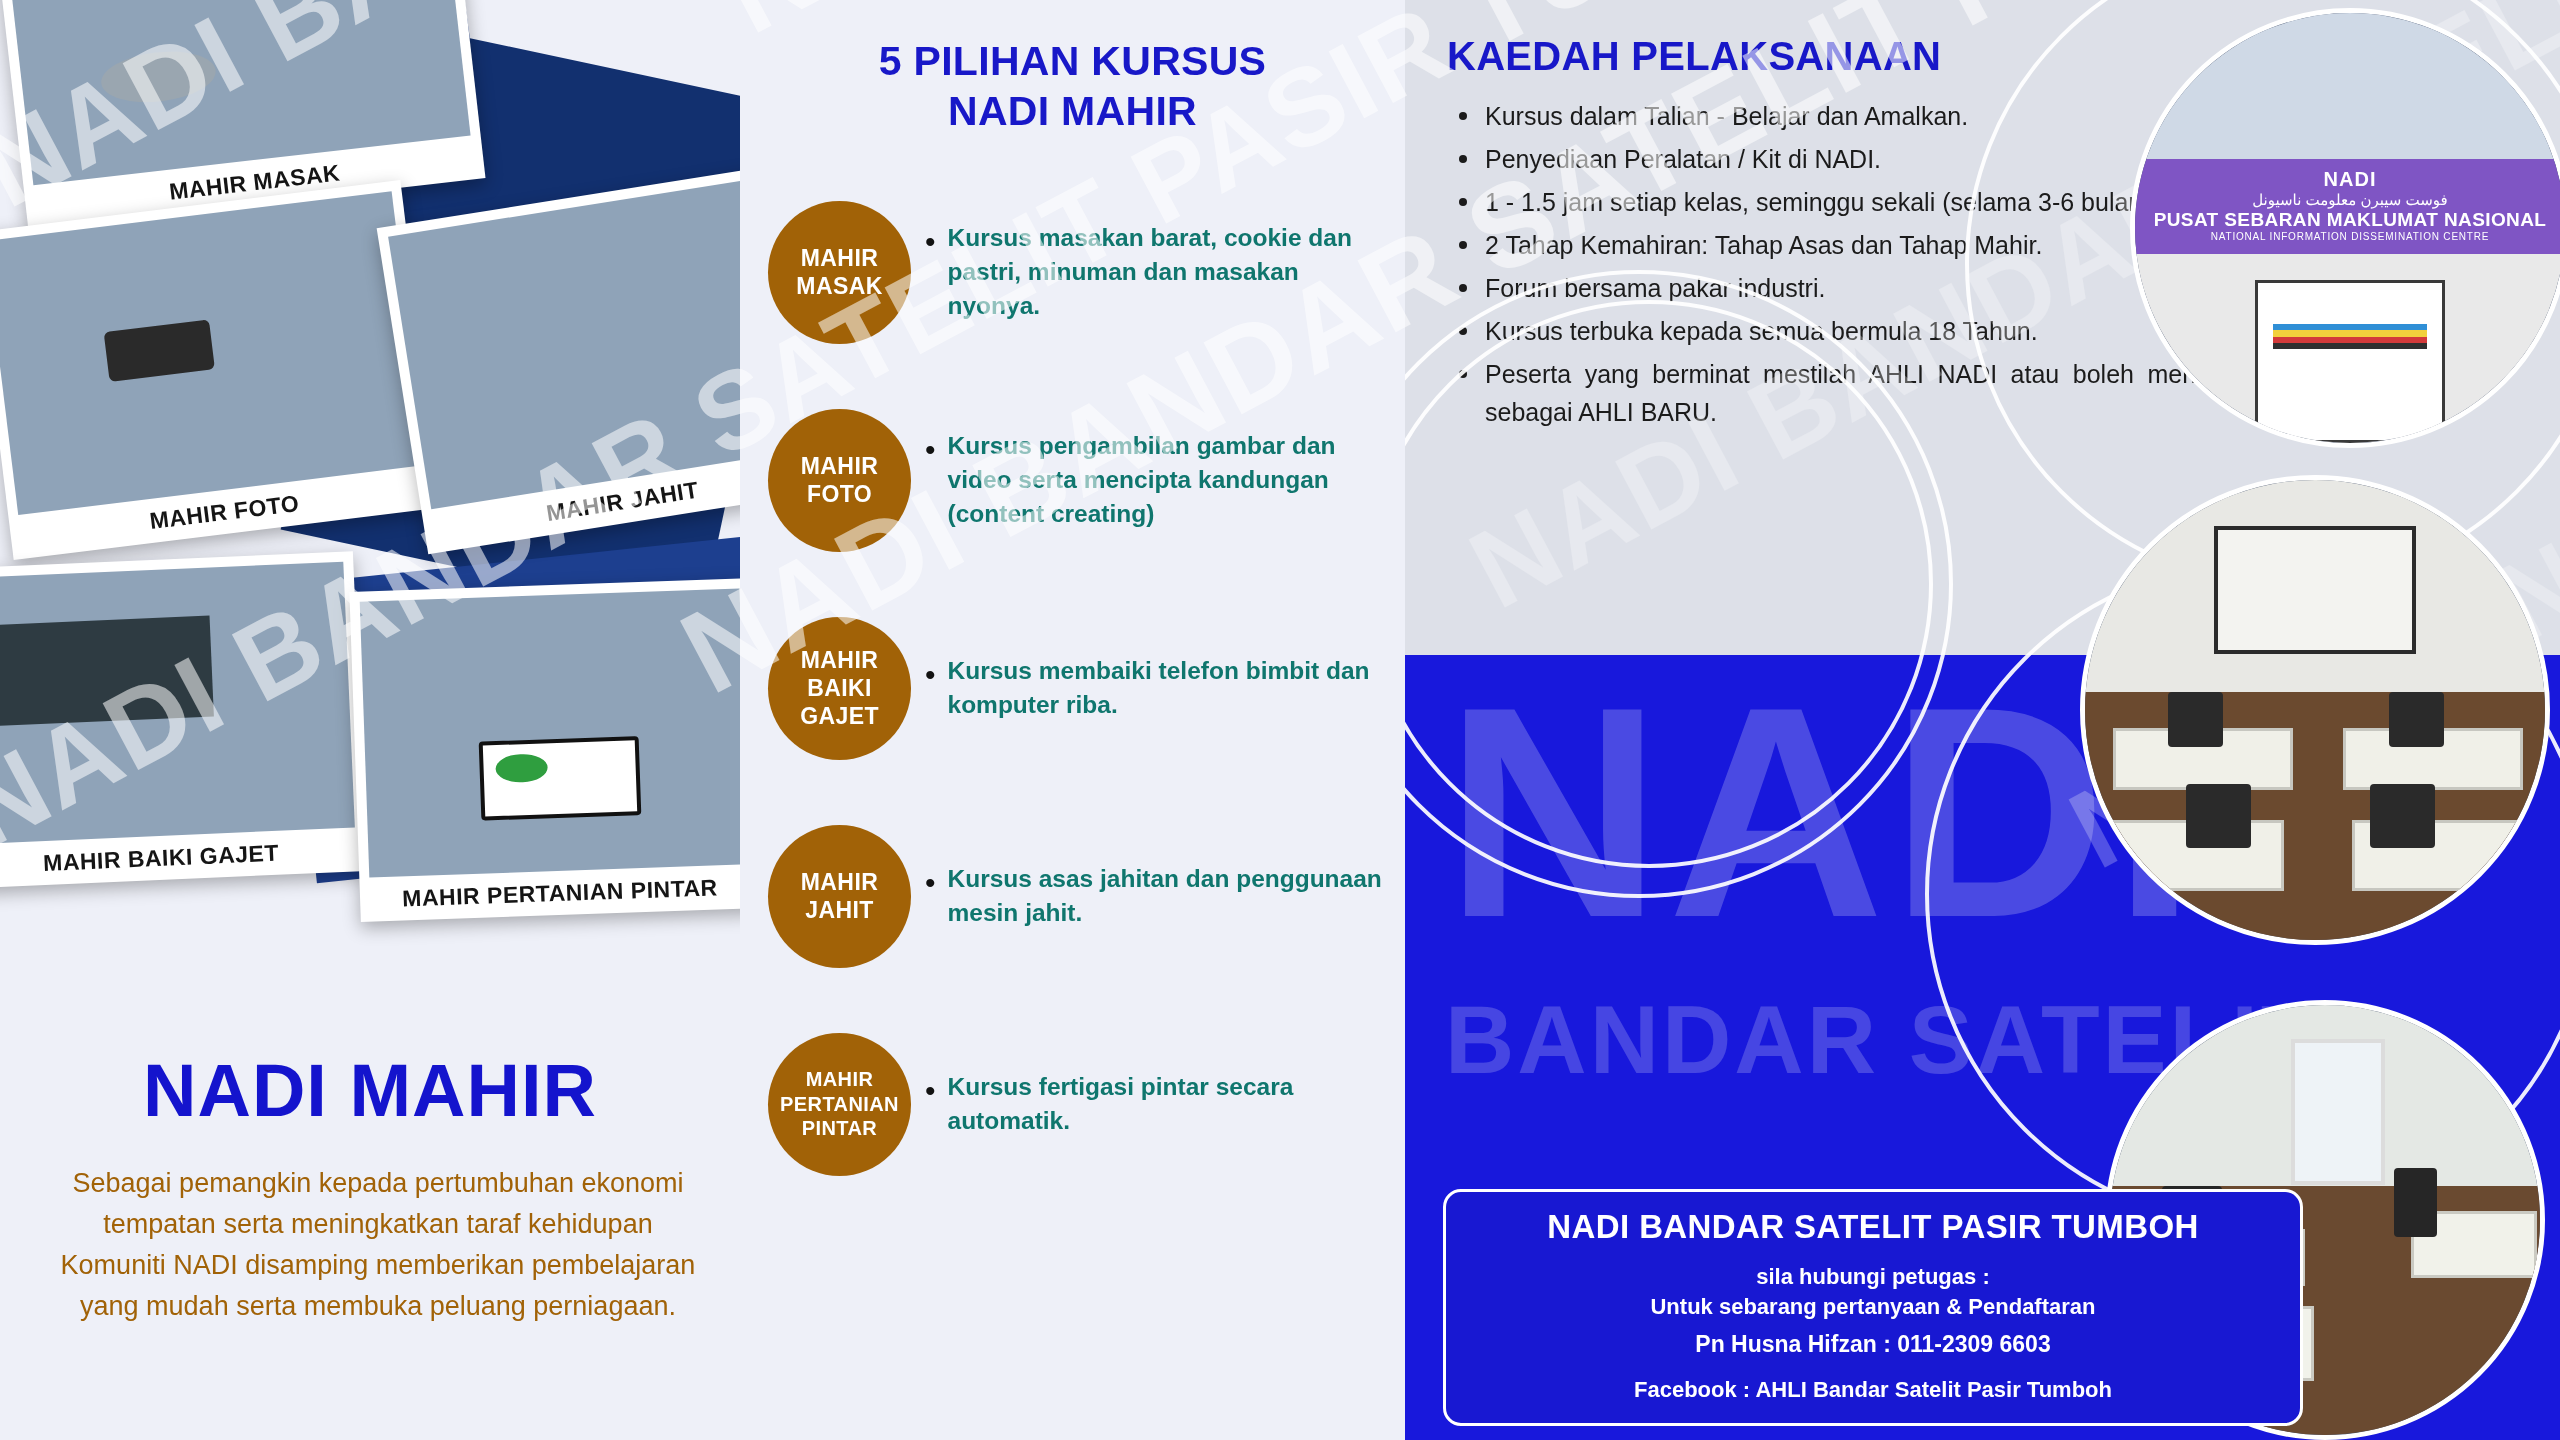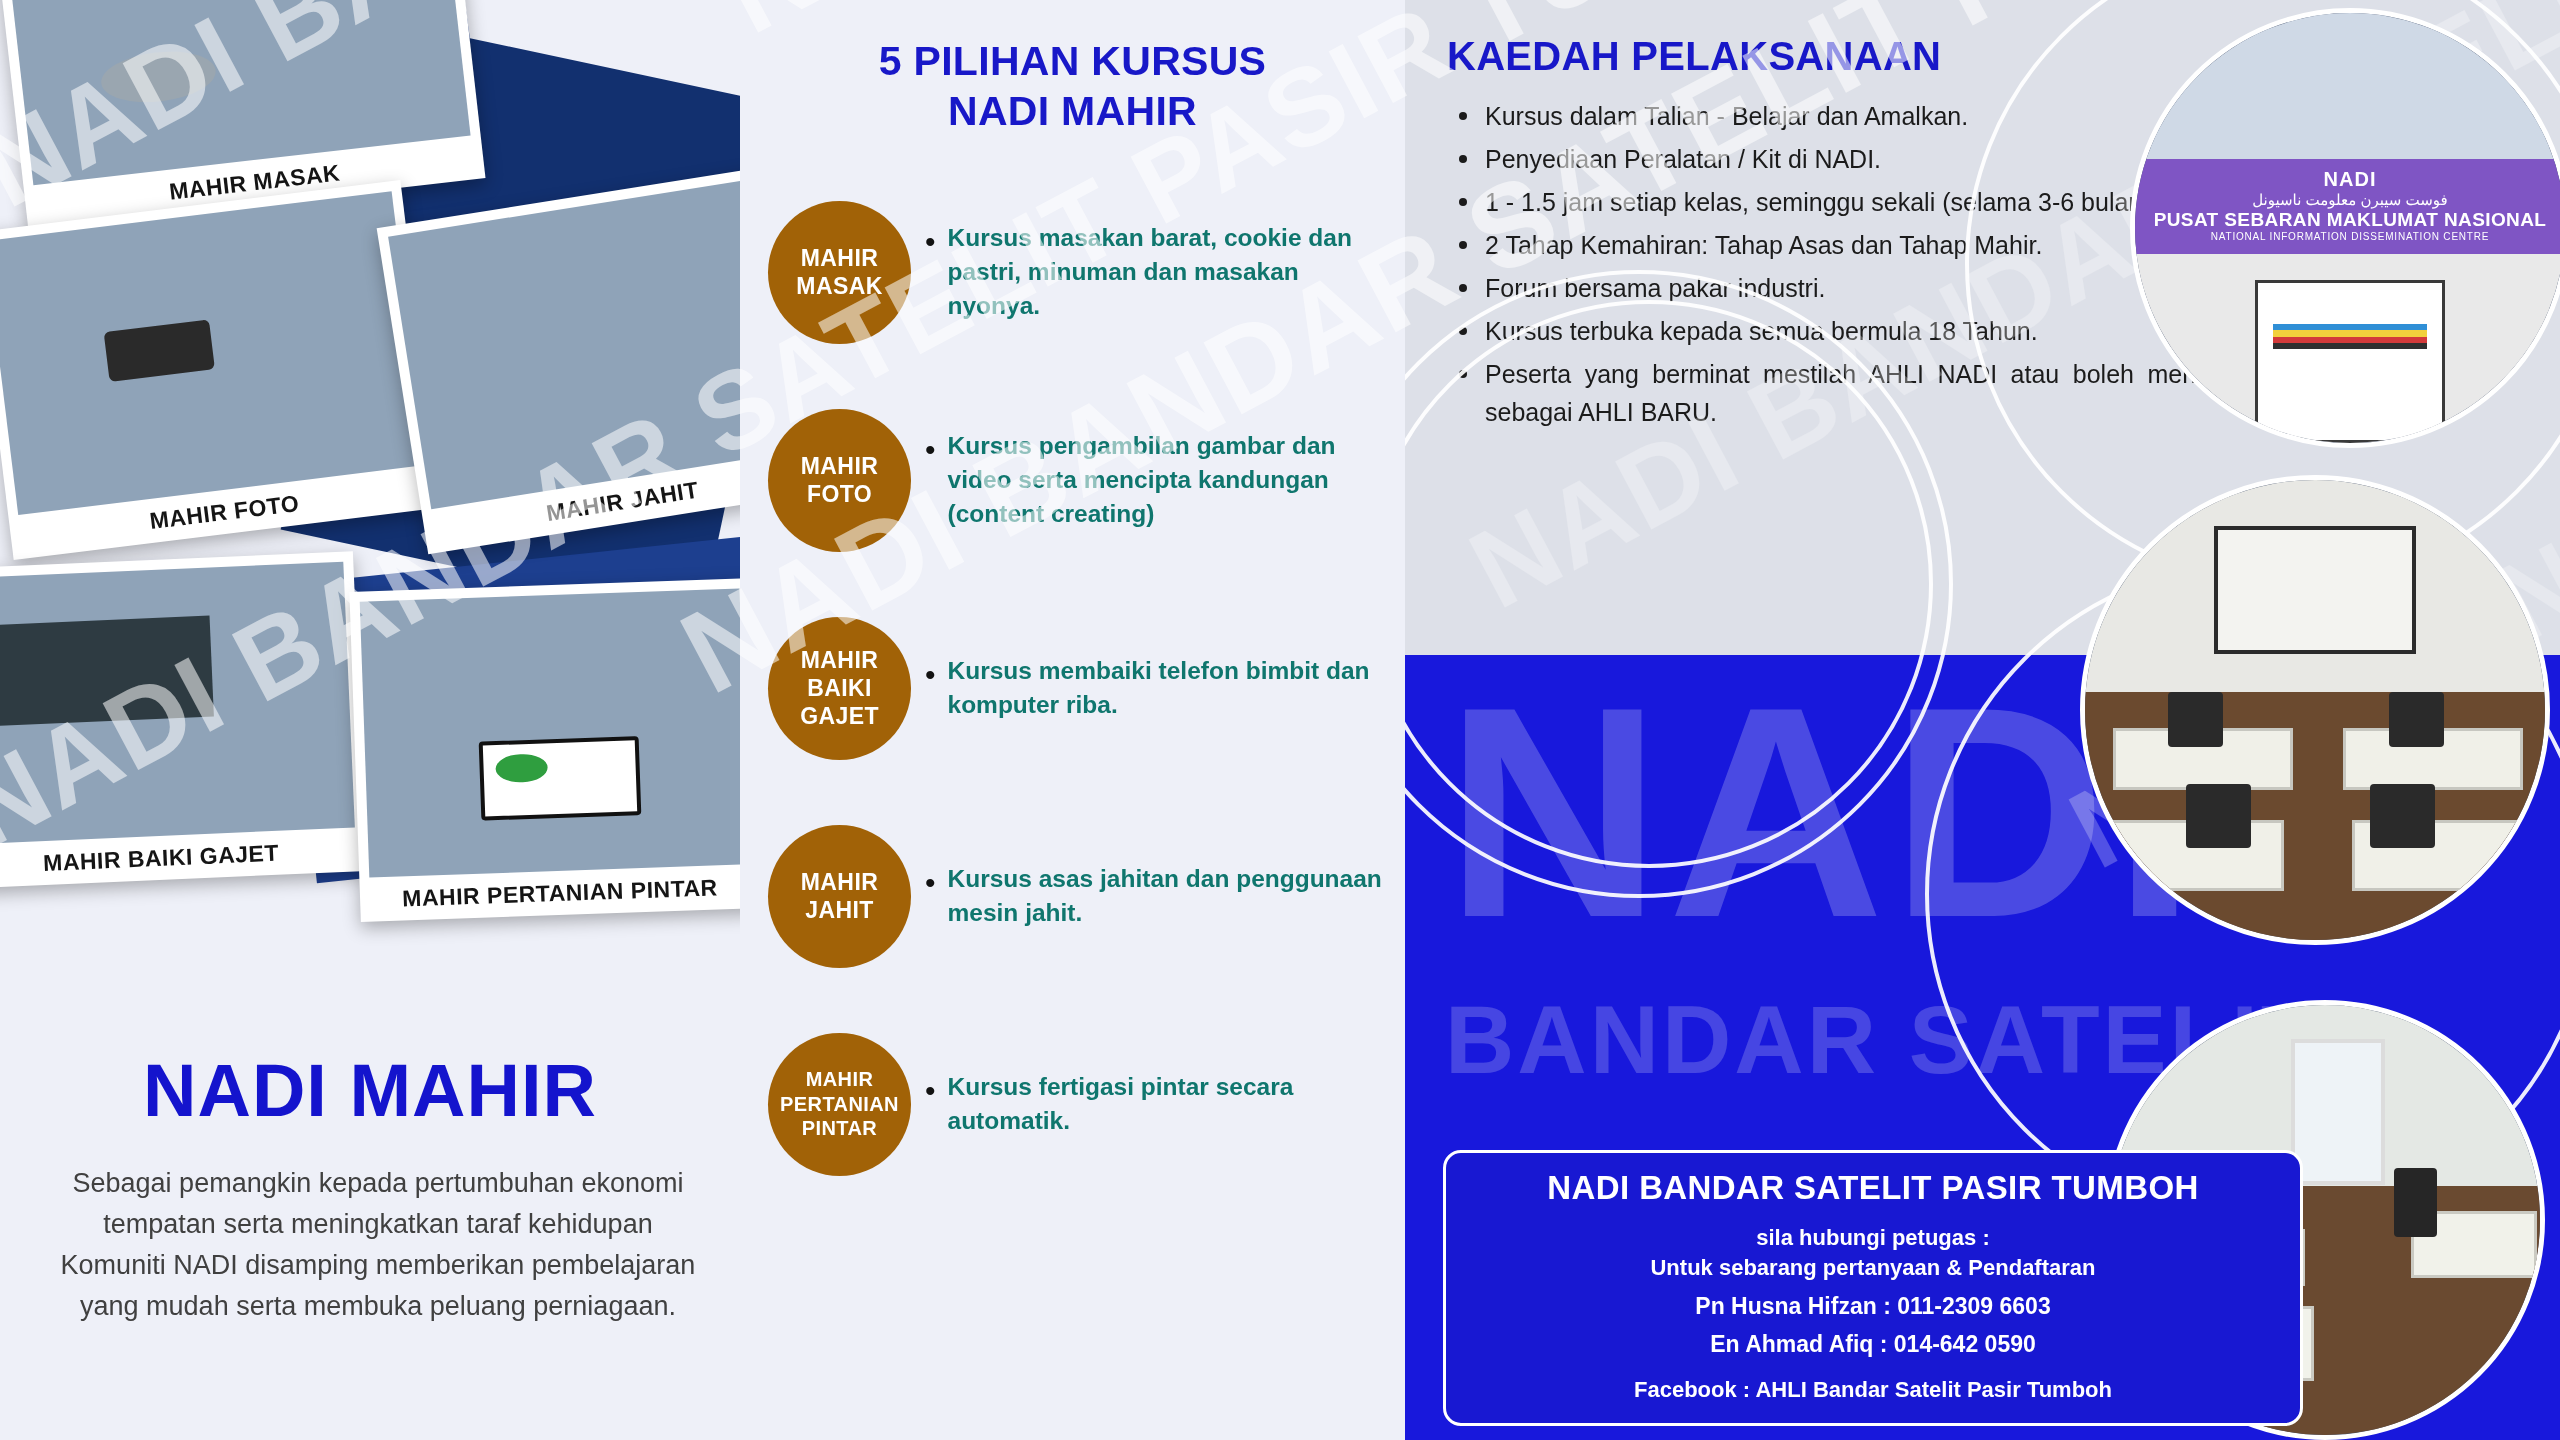--- a/index.html
+++ b/index.html
@@ -42,21 +42,21 @@
   }
   .leftbar{position:absolute;left:0;top:0;width:12px;height:1000px;background:#1a36b8;}
 
   .brand{position:absolute;left:0;top:1000px;width:740px;height:440px;background:#eef0f8;}
   .brand h1{
     margin:0;padding:48px 0 0 0;text-align:center;
     font-size:74px;font-weight:bold;color:#1414cd;letter-spacing:1px;
   }
   .brand p{
     margin:30px 38px 0 54px;text-align:center;
-    font-size:27px;line-height:1.52;color:#404040;
+    font-size:27px;line-height:1.52;color:#a16207;
   }
 
   
   .mid{
     position:relative;width:665px;height:1440px;flex:0 0 665px;
     background:#eef0f8;overflow:hidden;
   }
   .mid h2{
     margin:0;padding:36px 0 0 0;text-align:center;
     font-size:41px;line-height:1.22;font-weight:bold;color:#1818c8;letter-spacing:.3px;
@@ -280,21 +280,20 @@
 
     <div class="bluepanel">
       <div class="nadibig">NADI</div>
       <div class="bsub">BANDAR SATELIT</div>
 
       <div class="contact">
         <div class="ctitle">NADI BANDAR SATELIT PASIR TUMBOH</div>
         <div class="cline">sila hubungi petugas :</div>
         <div class="cline">Untuk sebarang pertanyaan &amp; Pendaftaran</div>
         <div class="cname">Pn Husna Hifzan : 011-2309 6603</div>
-        <div class="cname">En Ahmad Afiq : 014-642 0590</div>
         <div class="cfb">Facebook : AHLI Bandar Satelit Pasir Tumboh</div>
       </div>
     </div>
 
     <div class="ring" style="left:-80px;top:270px;width:620px;height:620px;"></div>
     <div class="ring" style="left:-40px;top:300px;width:560px;height:560px;"></div>
     <div class="ring" style="left:560px;top:-60px;width:640px;height:640px;"></div>
     <div class="ring" style="left:520px;top:560px;width:660px;height:660px;"></div>
 
     <div class="circ" style="left:725px;top:8px;width:440px;height:440px;">

